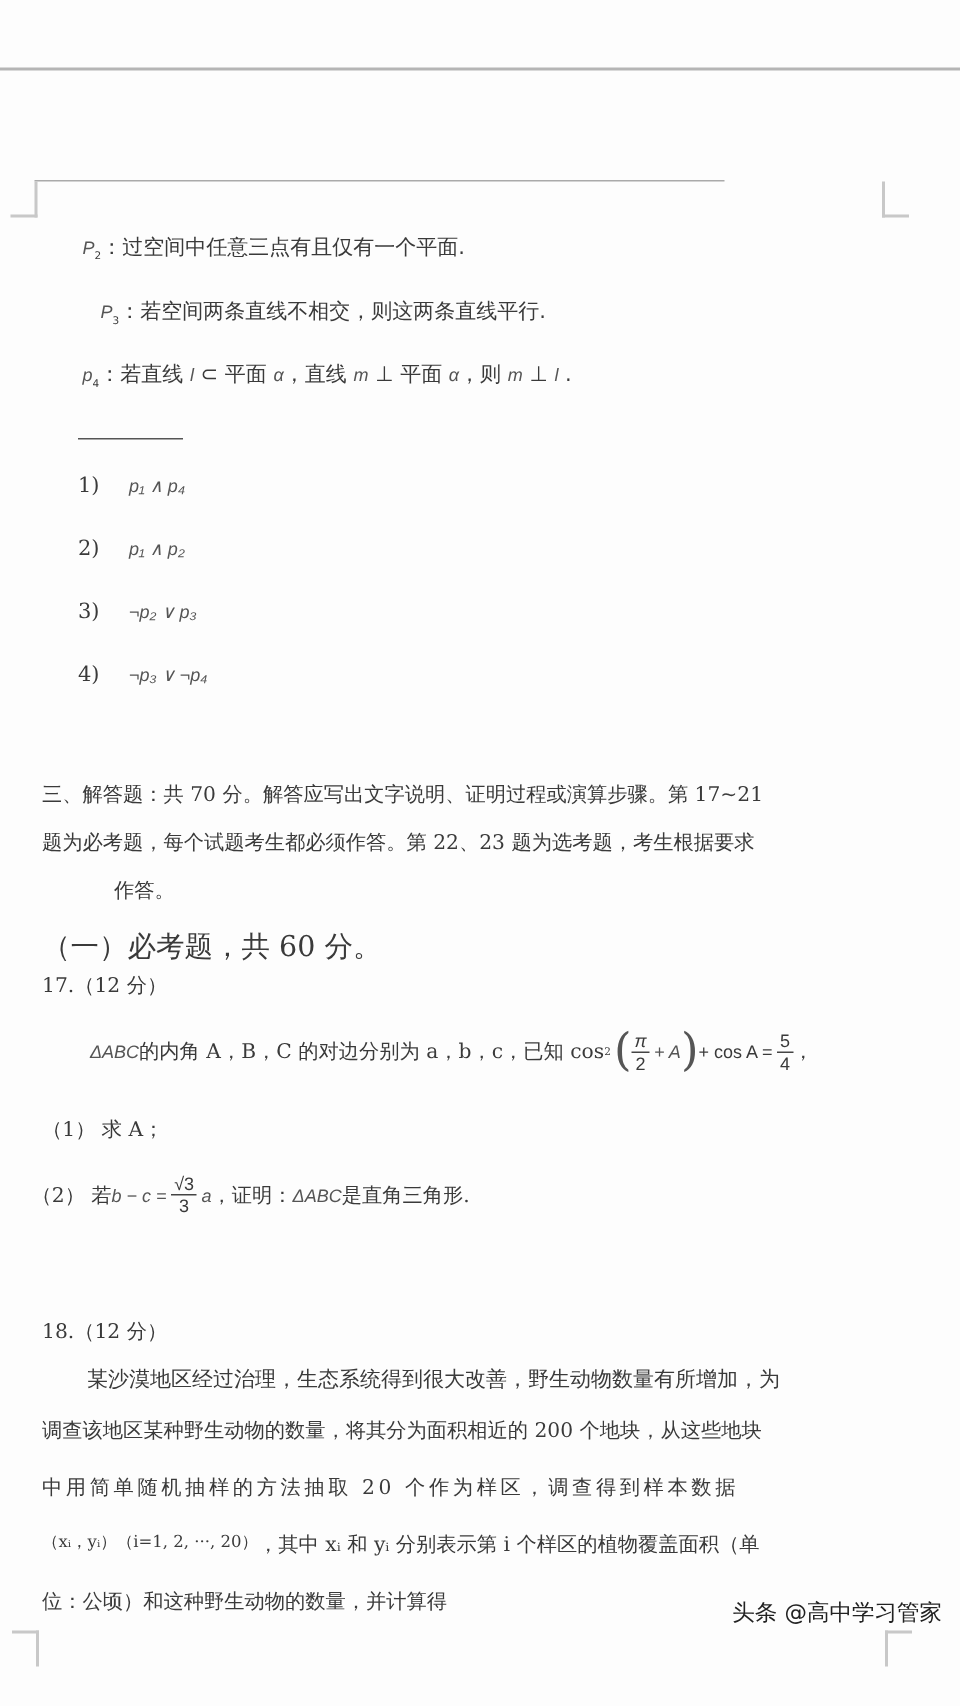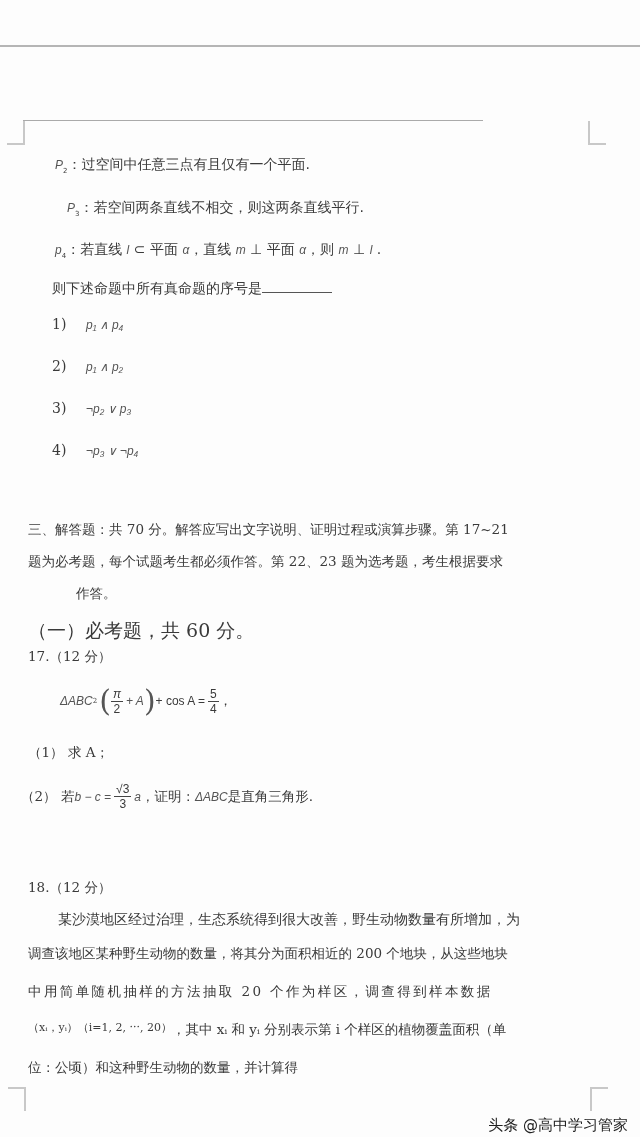--- a/index.html
+++ b/index.html
@@ -19,21 +19,21 @@
   .line { position: absolute; font-size: 14px; white-space: nowrap; color: #3a3a3a; }
   .serif { font-family: "DejaVu Serif", "Liberation Serif", serif; }
   i.m { font-family: "Liberation Sans", sans-serif; font-style: italic; font-size: 12px; color: #555; }
   sub { font-size: 7px; }
   sup { font-size: 7px; }
   .frac { display: inline-block; vertical-align: middle; text-align: center; font-size: 12px; line-height: 14px; font-family: "Liberation Sans", sans-serif; }
   .frac span { display: block; }
   .frac .num { border-bottom: 1px solid #444; padding: 0 2px; }
   .paren { font-size: 30px; font-weight: 100; vertical-align: middle; line-height: 30px; color: #555; }
   .blank { display: inline-block; width: 70px; border-bottom: 1px solid #555; height: 12px; }
-  .watermark { right: 12px; top: 1116px; font-size: 15px; color: #222; font-family: "DejaVu Sans", sans-serif; text-shadow: 0 0 1px #fff; margin-left: 42px; }
+  .watermark { right: 12px; top: 1066px; font-size: 15px; color: #222; font-family: "DejaVu Sans", sans-serif; text-shadow: 0 0 1px #fff; margin-left: 42px; }
   .opt-num { display: inline-block; width: 34px; font-family: "DejaVu Serif", serif; }
 </style>
 </head>
 <body>
 
 <div class="abs top-rule"></div>
 <div class="abs frame-top"></div>
 <div class="abs corner c-tl"></div>
 <div class="abs corner c-tr" style="left:588px;"></div>
 <div class="abs corner c-bl"></div>
@@ -42,21 +42,21 @@
 <div class="line" style="left:55px; top:156px;">
   <i class="m">P</i><sub>2</sub><span>：</span><span>过空间中任意三点有且仅有一个平面.</span>
 </div>
 <div class="line" style="left:55px; top:199px;margin-left:12px;">
   <i class="m">P</i><sub>3</sub><span>：</span><span>若空间两条直线不相交，则这两条直线平行.</span>
 </div>
 <div class="line" style="left:55px; top:241px;">
   <i class="m">p</i><sub>4</sub><span>：</span><span>若直线 </span><i class="m">l</i><span> ⊂ 平面 </span><i class="m">α</i><span>，直线 </span><i class="m">m</i><span> ⊥ 平面 </span><i class="m">α</i><span>，则 </span><i class="m">m</i><span> ⊥ </span><i class="m">l</i><span> .</span>
 </div>
 <div class="line" style="left:52px; top:280px;">
-  <span>则下述命题中所有真命题的序号是</span><span class="blank"></span>
+  <span class="blank"></span>
 </div>
 
 <div class="line" style="left:52px; top:316px;">
   <span class="opt-num">1)</span><i class="m">p₁ ∧ p₄</i>
 </div>
 <div class="line" style="left:52px; top:358px;">
   <span class="opt-num">2)</span><i class="m">p₁ ∧ p₂</i>
 </div>
 <div class="line" style="left:52px; top:400px;">
   <span class="opt-num">3)</span><i class="m">¬p₂ ∨ p₃</i>
@@ -66,20 +66,21 @@
 </div>
 
 <div class="line serif" style="left:28px; top:521px; font-size:13.5px;">三、解答题：共 70 分。解答应写出文字说明、证明过程或演算步骤。第 17~21</div>
 <div class="line serif" style="left:28px; top:553px; font-size:13.5px;">题为必考题，每个试题考生都必须作答。第 22、23 题为选考题，考生根据要求</div>
 <div class="line serif" style="left:28px; top:585px; font-size:13.5px;margin-left:48px;">作答。</div>
 <div class="line serif" style="left:28px; top:618px; font-size:19px;">（一）必考题，共 60 分。</div>
 <div class="line serif" style="left:28px; top:648px; font-size:13.5px;text-align:right;">17.（12 分）</div>
 
 <div class="line serif" style="left:60px; top:686px; font-size:13.5px; display:flex; align-items:center;">
   <i class="m">ΔABC</i>
+  <span> 的内角 A，B，C 的对边分别为 a，b，c，已知 cos</span>
     <sup style="margin-right:2px;">2</sup>
   <span class="paren">(</span>
   <span class="frac">
       <span class="num"><i>π</i></span>
       <span>2</span>
     </span>
   <i class="m" style="margin-left:3px;">+ A</i>
   <span class="paren">)</span>
   <span style="font-family:Liberation Sans, sans-serif; font-size:12px;">+ cos A =</span>
   <span class="frac" style="margin-left:3px;">

